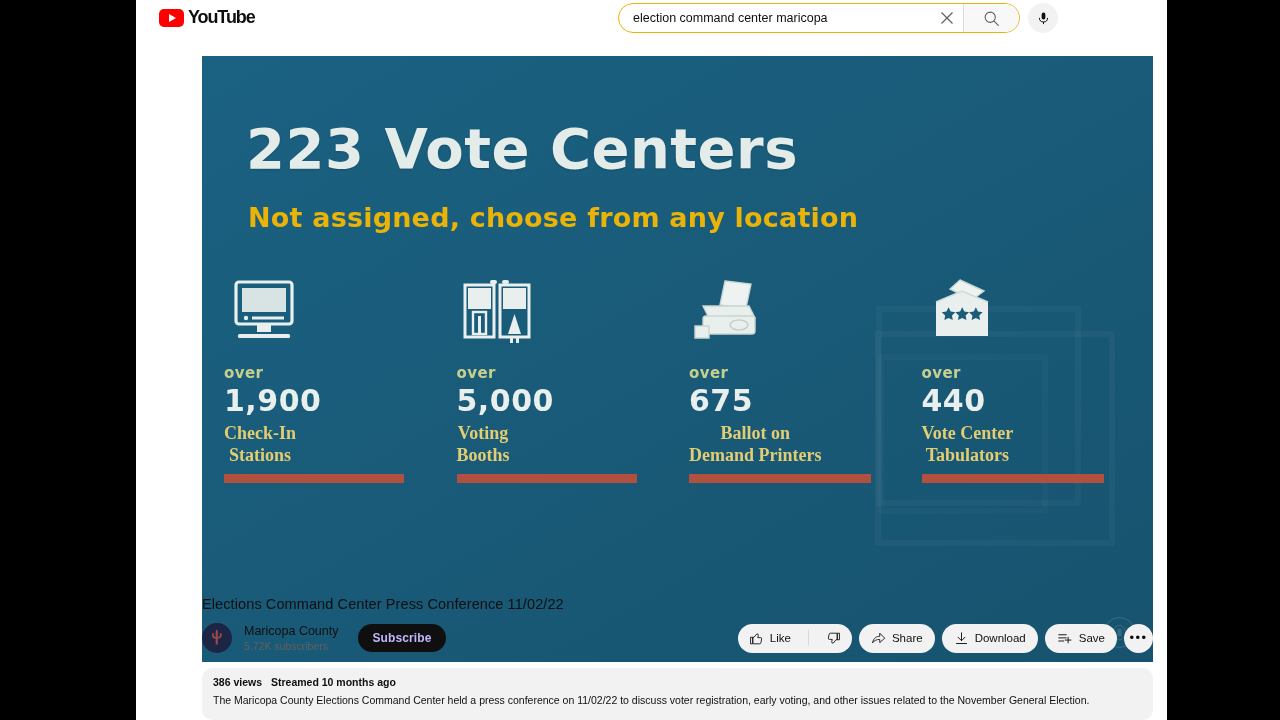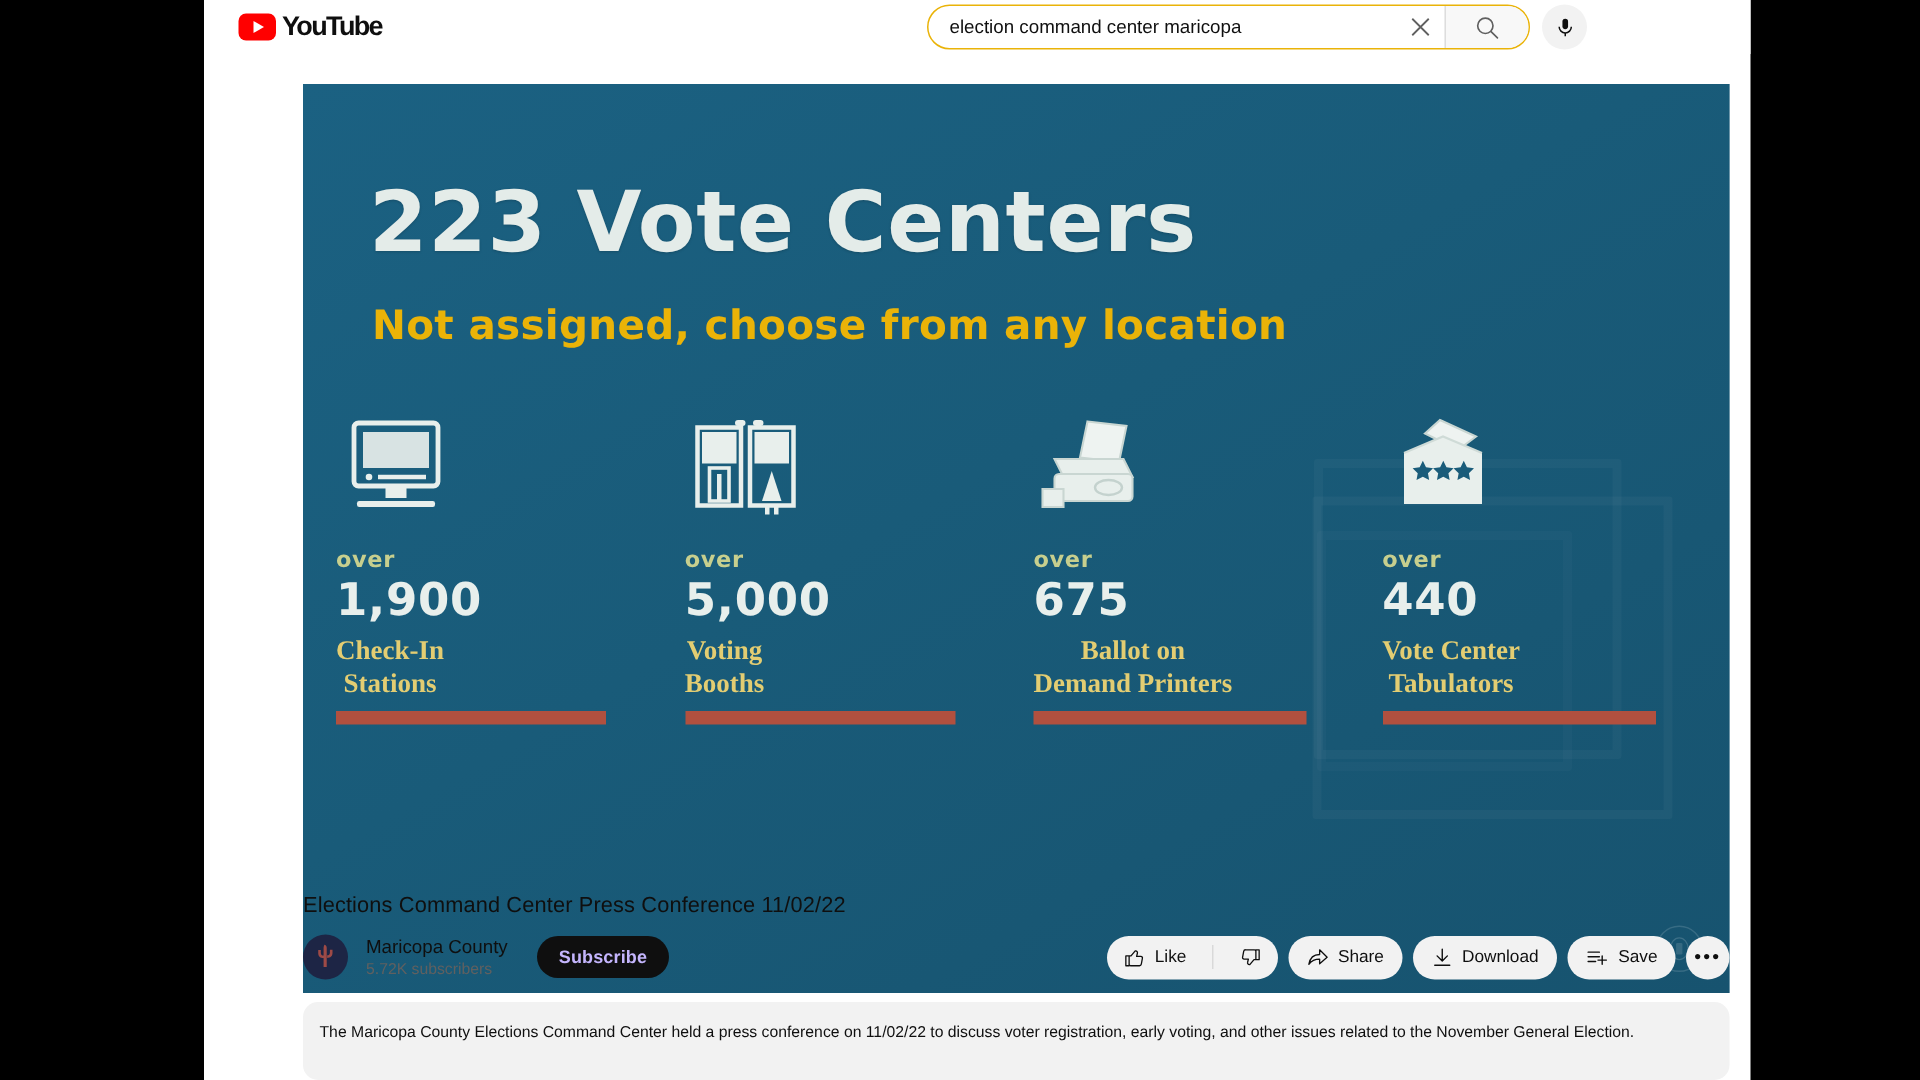--- a/index.html
+++ b/index.html
@@ -420,17 +420,21 @@
 
           <button class="pill round">
             <span class="dots">•••</span>
           </button>
 
         </div>
       </div>
     </div>
 
     <div id="desc">
+      <div class="desc-meta">
+        <span>386 views</span>
+        <span>Streamed 10 months ago</span>
+      </div>
       <div class="desc-body">The Maricopa County Elections Command Center held a press conference on 11/02/22 to discuss voter registration, early voting, and other issues related to the November General Election.</div>
     </div>
 
   </div>
 </div>
 
 </body></html>

